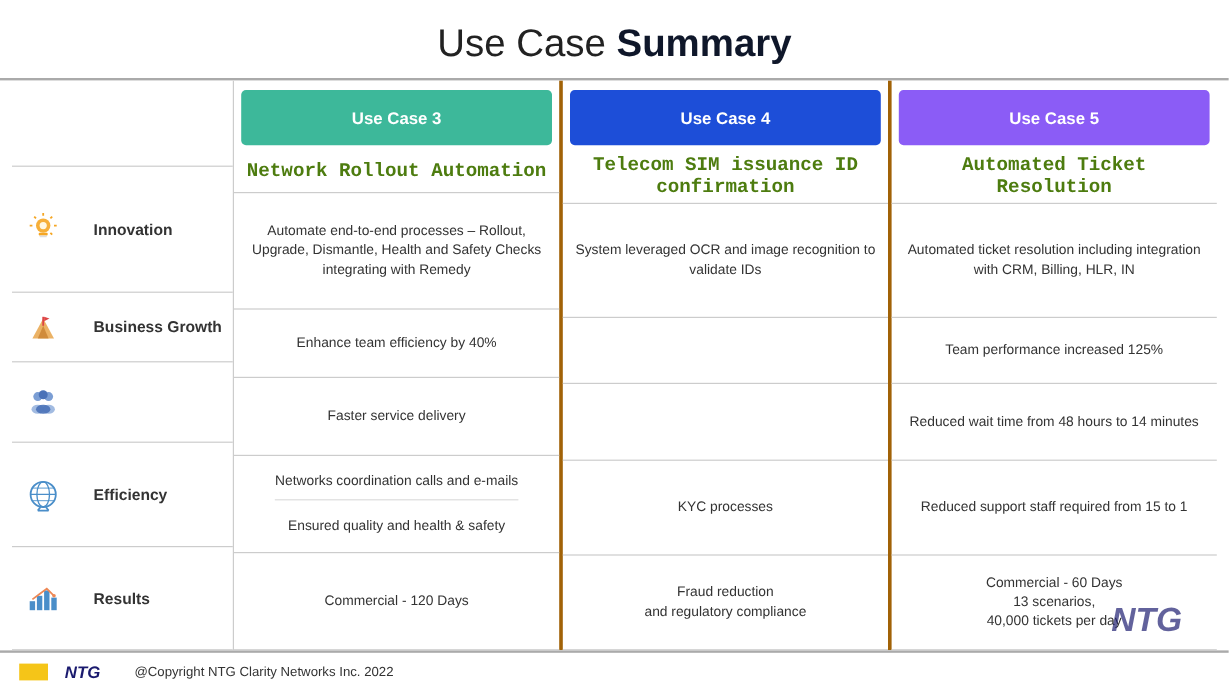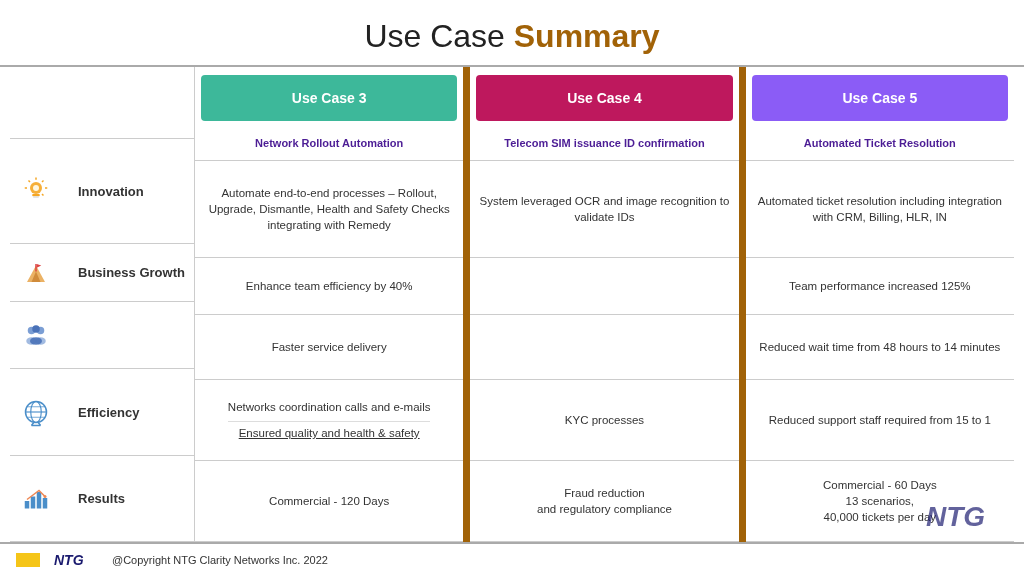--- a/index.html
+++ b/index.html
@@ -23,21 +23,21 @@
     
     .title-section {
       text-align: center;
       padding: 18px 0 10px 0;
       font-size: 32px;
       font-weight: 400;
       color: #222;
       flex-shrink: 0;
     }
     .title-section span.highlight {
-      color: #a16207;
+      color: #0f172a;
       font-weight: 700;
     }
 
     
     .divider-top {
       width: 100%;
       height: 2px;
       background: #aaa;
       flex-shrink: 0;
     }
@@ -91,53 +91,54 @@
     
     .content-cols {
       flex: 1;
       display: flex;
     }
 
     .use-case-col {
       flex: 1;
       display: flex;
       flex-direction: column;
-      border-right: 7px solid #a16207;
+      border-right: 3px solid #a16207;
     }
     .use-case-col:last-child {
       border-right: none;
     }
 
     .col-header {
       height: 46px;
       display: flex;
       align-items: center;
       justify-content: center;
       font-size: 14px;
       font-weight: 700;
       color: #ffffff;
       margin: 8px 6px 2px 6px;
       border-radius: 4px;
     }
 
     .col-header.green { background: #3db89a; }
-    .col-header.red { background: #be185d; }
+    .col-header.red { background: #1d4ed8; }
     .col-header.blue { background: #8b5cf6; }
 
     .col-subheader {
       text-align: center;
-      font-size: 11px;
+      font-size: 16px;
       font-weight: 700;
-      color: #4c1d95;
+      color: #4d7c0f;
       padding: 6px 8px 4px;
       min-height: 38px;
       border-bottom: 1px solid #ccc;
       display: flex;
       align-items: center;
       justify-content: center;
+      font-family: Liberation Mono, monospace;
     }
 
     
     .col-rows {
       flex: 1;
       display: flex;
       flex-direction: column;
     }
 
     .col-row {
@@ -205,24 +206,23 @@
     }
     .col-row-stack .sub-row {
       font-size: 11.5px;
       line-height: 1.4;
       text-align: center;
       color: #333;
       padding: 1px 0;
     }
     .col-row-stack .sub-row.bordered {
       border-top: 1px solid #ddd;
-      padding-top: 3px;
+      padding-top: 14px;
       margin-top: 3px;
       width: 100%;
-      text-decoration: underline;
     }
 
     
     .icon-svg {
       width: 30px;
       height: 30px;
     }
   </style>
 </head>
 <body>

